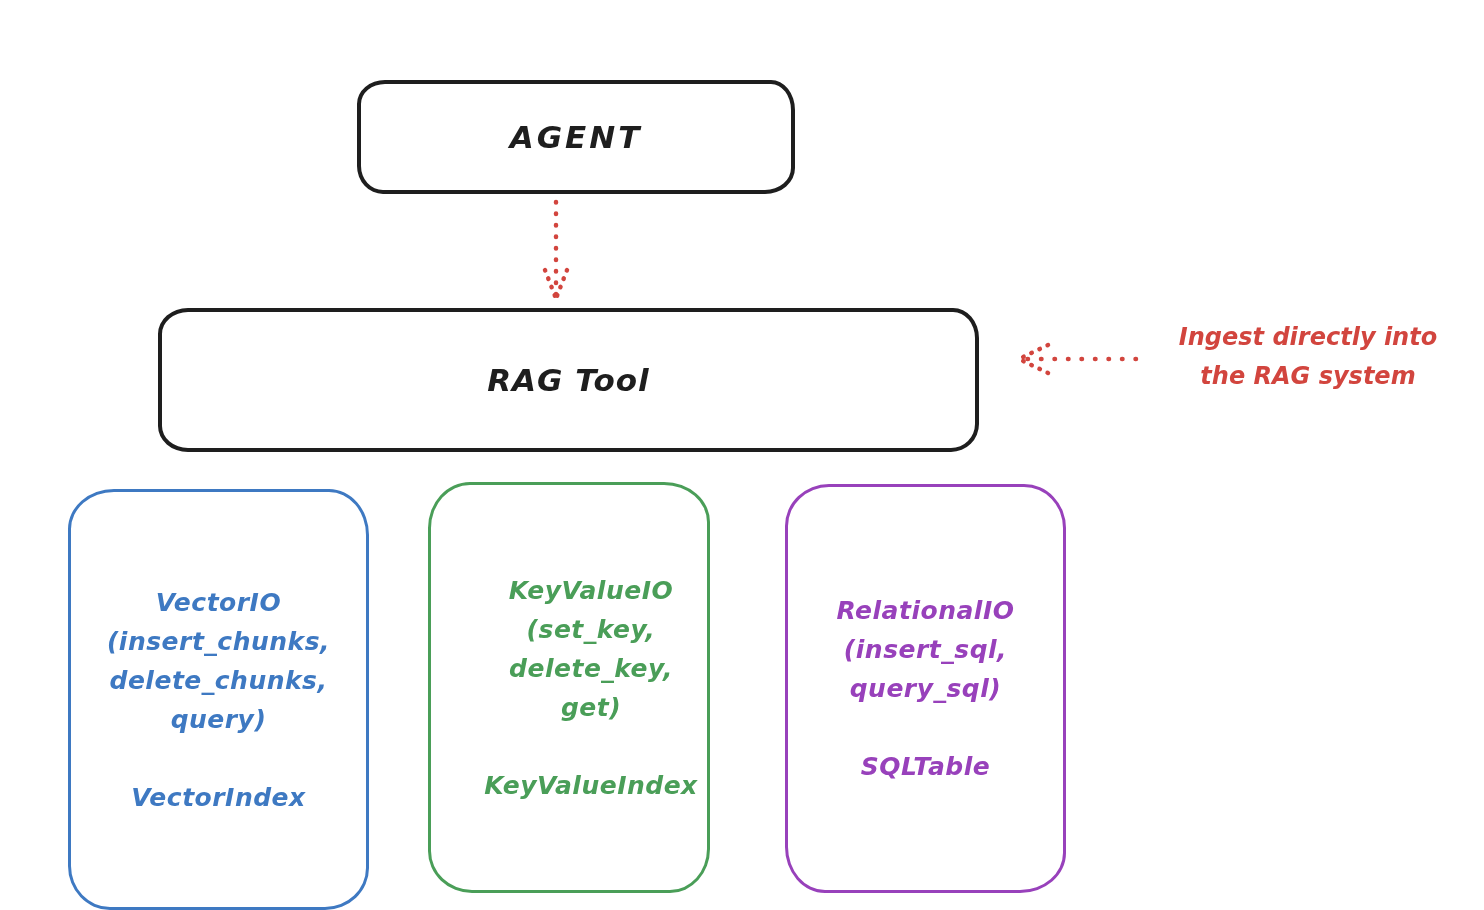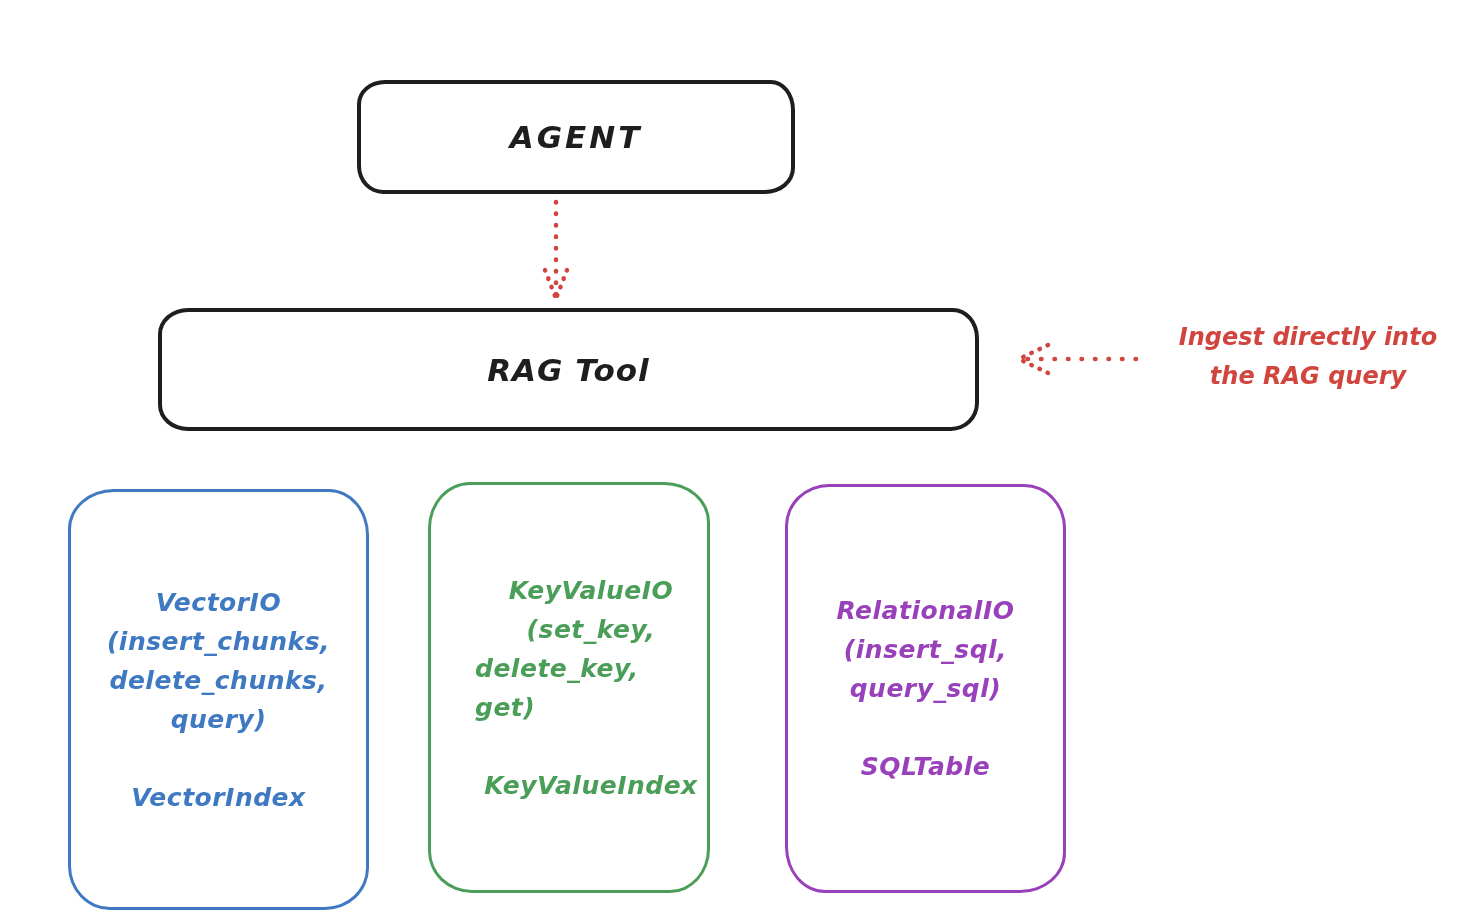--- a/index.html
+++ b/index.html
@@ -26,35 +26,35 @@
     border: 4px solid #1e1e1e;
     font-weight: 700;
     font-style: italic;
   }
   .agent-box {
     left: 357px; top: 43px; width: 438px; height: 114px;
     border-radius: 28px 24px 30px 26px / 24px 30px 26px 28px;
     font-size: 31px; letter-spacing: 3px;
   }
   .rag-box {
-    left: 158px; top: 271px; width: 821px; height: 123px;
+    left: 158px; top: 271px; width: 821px; height: 144px;
     border-radius: 30px 26px 28px 30px / 26px 30px 28px 26px;
     font-size: 31px; letter-spacing: 1px;
   }
   
   .io-box {
     position: absolute;
     display: flex;
     flex-direction: column;
     align-items: center;
     justify-content: center;
     background: #ffffff;
     border-style: solid;
     border-width: 3.5px;
-    text-align: left;
+    text-align: center;
     font-size: 25px;
     font-weight: 700;
     font-style: italic;
     line-height: 39px;
     letter-spacing: 0.5px;
   }
   .io-footer { margin-top: 39px; }
   .vector-box {
     left: 68px; top: 452px; width: 301px; height: 421px;
     border-color: #3e79c2; color: #3e79c2;
@@ -110,21 +110,21 @@
   <svg class="arrow arrow-horizontal" width="128" height="44" viewBox="0 0 128 44">
     <g fill="none" stroke-width="4.5" stroke-linecap="round" stroke="#d2453e">
       <line x1="124" y1="22" x2="12" y2="22" stroke-dasharray="0.5 13"></line>
       <line x1="36" y1="8" x2="9" y2="21" stroke-dasharray="0.5 8.5"></line>
       <line x1="36" y1="36" x2="9" y2="23" stroke-dasharray="0.5 8.5"></line>
     </g>
   </svg>
 
   <div class="annotation">
     <div>Ingest directly into</div>
-    <div>the RAG query</div>
+    <div>the RAG system</div>
   </div>
 
   <div class="io-box vector-box">
     <div>VectorIO</div>
     <div>(insert_chunks,</div>
     <div>delete_chunks,</div>
     <div>query)</div>
     <div class="io-footer">VectorIndex</div>
   </div>
 

